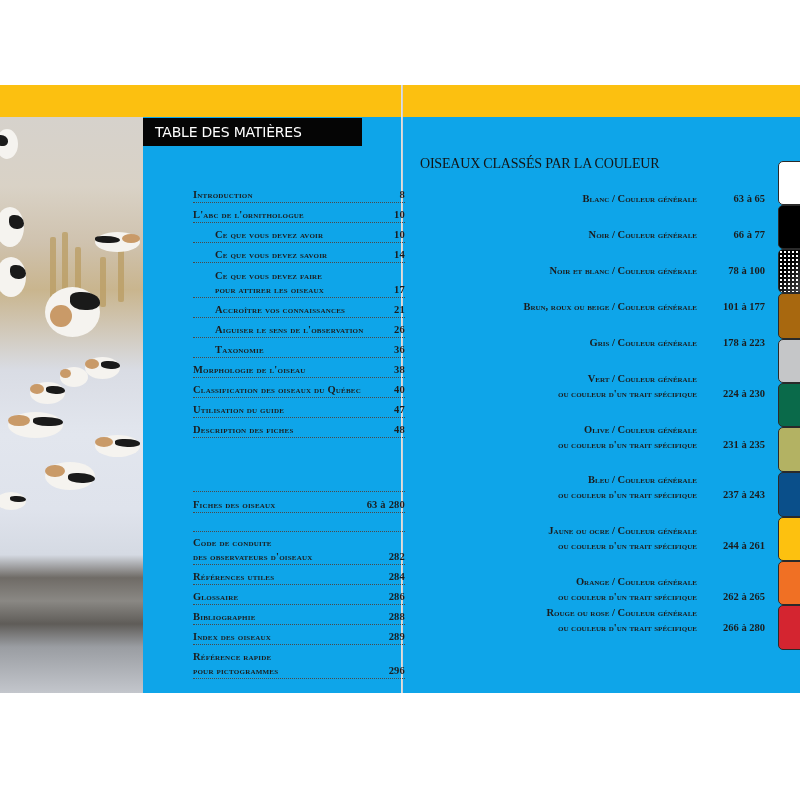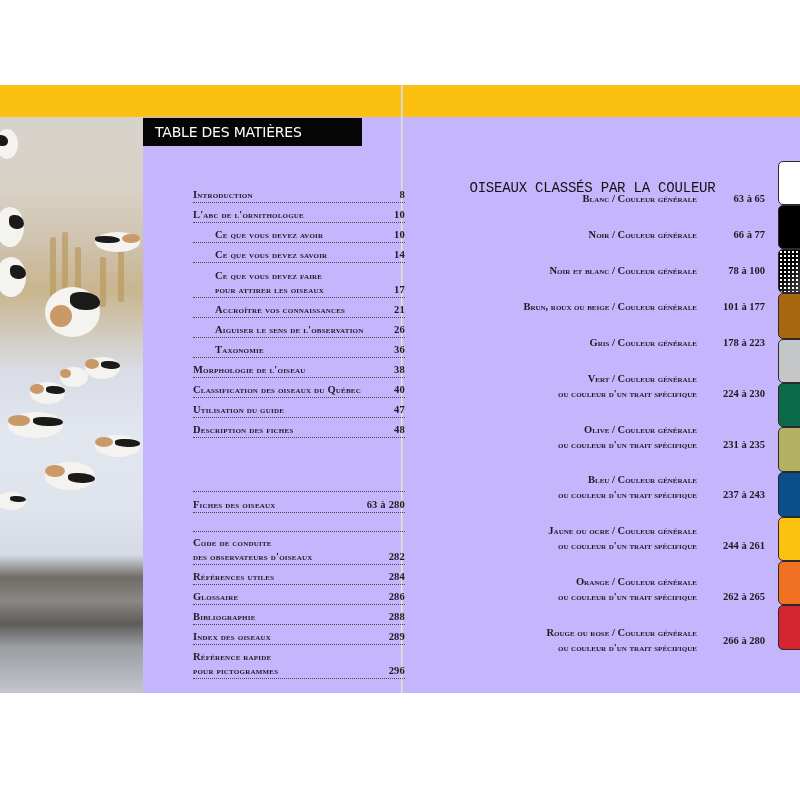--- a/index.html
+++ b/index.html
@@ -2,21 +2,21 @@
 <html><head>
 <meta charset="utf-8">
 <style>
   html, body { margin: 0; padding: 0; }
   body {
     width: 800px; height: 800px; background: #ffffff; position: relative; overflow: hidden;
     font-family: "Liberation Serif", "DejaVu Serif", serif;
   }
   .spread {
     position: absolute; left: 0; top: 85px; width: 800px; height: 608px;
-    background: #c4b5fd;
+    background: #0ea5e9;
   }
   .top-bar {
     position: absolute; left: 0; top: 0; width: 800px; height: 32px; background: #fcc010;
   }
   .gutter {
     position: absolute; left: 401px; top: 0; width: 2px; height: 608px;
     background: linear-gradient(to right, #e6e6e6, #c9cacc);
   }
   
   .photo {
@@ -48,23 +48,23 @@
     display: flex; justify-content: space-between; align-items: flex-end;
     box-sizing: border-box;
   }
   .toc-row .lbl { white-space: nowrap; line-height: 14px; }
   .toc-row .pg { white-space: nowrap; line-height: 14px; font-variant: normal; font-weight: bold; font-size: 10.5px; }
   .toc-row.indent .lbl { padding-left: 22px; }
   .toc-row.two .lbl span { display: block; }
 
   
   .right-title {
-    position: absolute; left: 420px; top: 71px; width: 345px; text-align: center;
-    font-family: Liberation Mono, monospace;
-    font-size: 14px; color: #141414; letter-spacing: -0.2px; margin-top: 24px;
+    position: absolute; left: 420px; top: 71px; width: 345px; text-align: left;
+    font-family: Liberation Serif, serif;
+    font-size: 14px; color: #141414; letter-spacing: -0.2px;
   }
   .color-row {
     position: absolute; left: 410px; width: 355px;
     display: flex; align-items: flex-end; justify-content: flex-end;
     font-size: 10.5px; font-weight: bold; color: #1c1c1c; font-variant: small-caps;
   }
   .color-row .lbl { text-align: right; line-height: 15px; }
   .color-row .lbl span { display: block; }
   .color-row .pg { width: 68px; text-align: right; line-height: 15px; font-variant: normal; flex-shrink: 0; }
 
@@ -304,21 +304,21 @@
       </div>
       <div class="pg">244 à 261</div>
     </div>
   <div class="color-row" style="top:489px;">
       <div class="lbl">
         <span>Orange / Couleur générale</span>
         <span>ou couleur d'un trait spécifique</span>
       </div>
       <div class="pg">262 à 265</div>
     </div>
-  <div class="color-row" style="top:540px;align-items:center;">
+  <div class="color-row" style="top:520px;">
       <div class="lbl">
         <span>Rouge ou rose / Couleur générale</span>
         <span>ou couleur d'un trait spécifique</span>
       </div>
       <div class="pg">266 à 280</div>
     </div>
 
   <div class="tab" style="top:76px;height:44px;background:#ffffff;"></div>
   <div class="tab" style="top:120px;height:44px;background:#000000;"></div>
   <div class="tab halftone" style="top:164px;height:44px;"></div>

